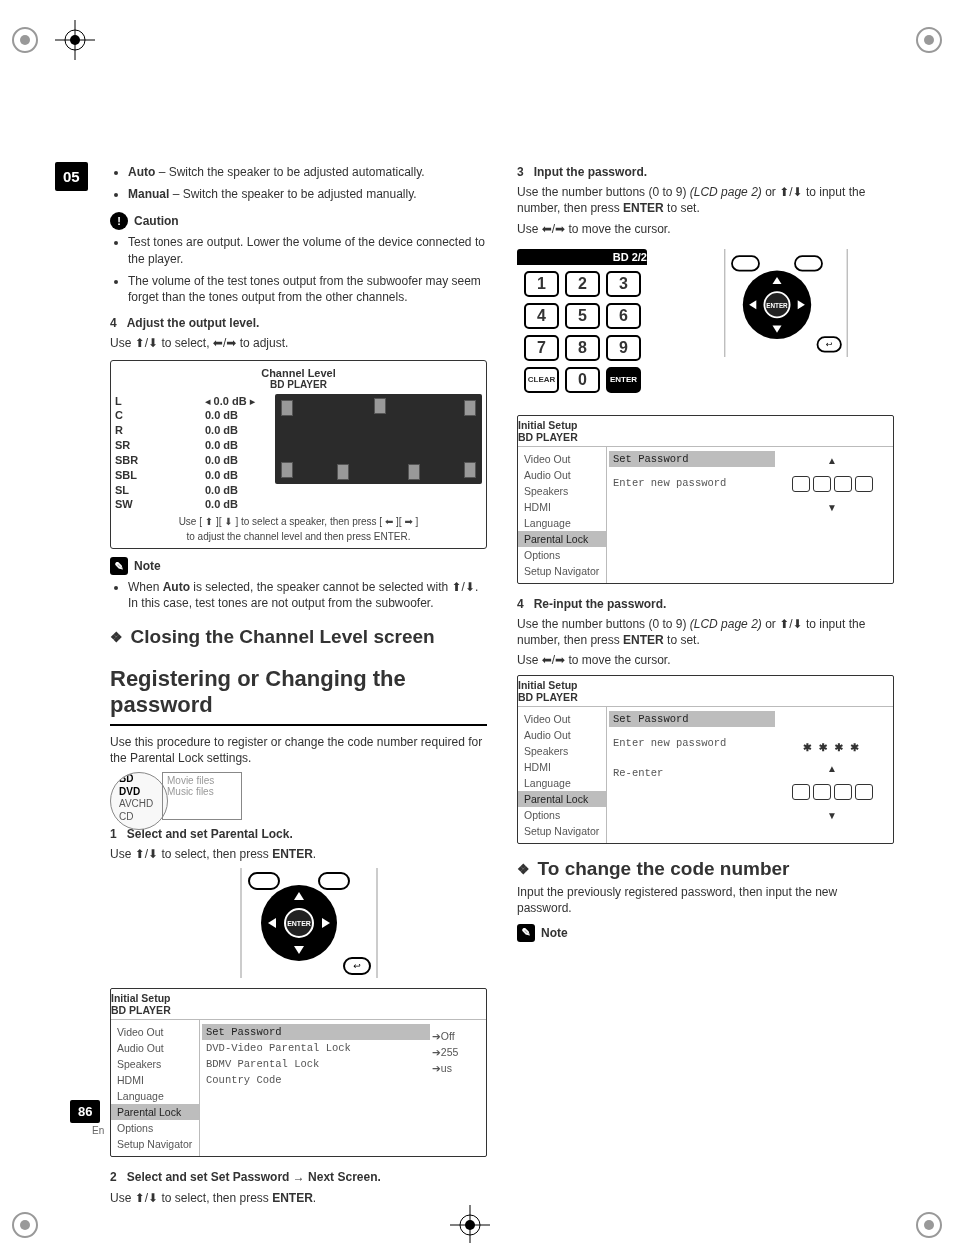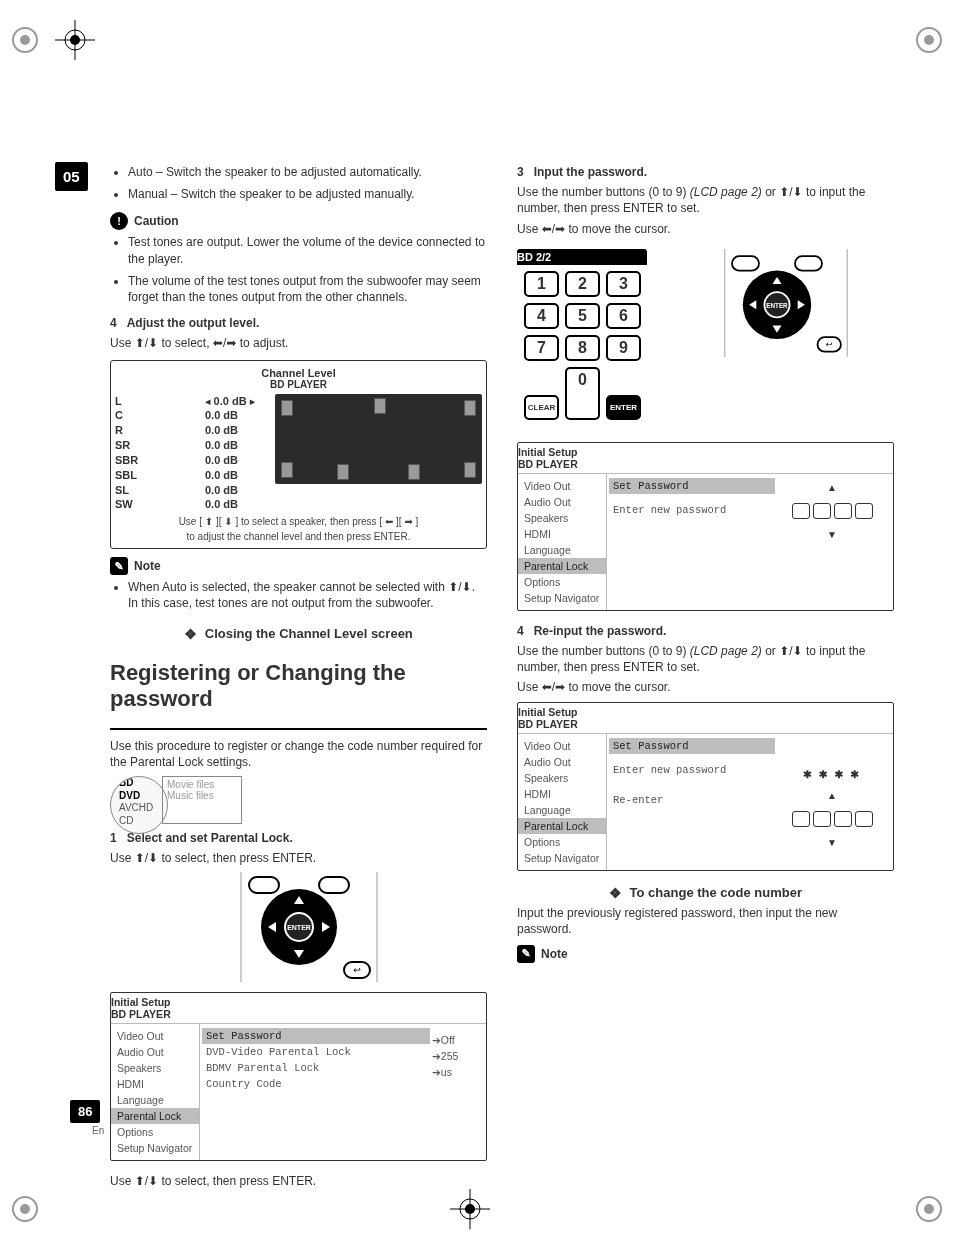--- a/index.html
+++ b/index.html
@@ -67,36 +67,35 @@
   }
   .callout-icon {
     width: 18px; height: 18px;
     background: #000; color: #fff;
     border-radius: 3px;
     display: flex; align-items: center; justify-content: center;
     font-size: 11px;
   }
   .callout-icon.round { border-radius: 50%; }
   h2.diamond {
-    font-size: 13px;
+    font-size: 19px;
     margin: 14px 0 2px 0;
     display: flex;
     align-items: center;
     gap: 8px;
-    justify-content: center;
   }
   h2.diamond::before {
     content: "❖";
     font-size: 14px;
   }
   h1.big {
     font-size: 22px;
     font-weight: 900;
     border-bottom: 2px solid #000;
-    padding-bottom: 16px;
+    padding-bottom: 6px;
     margin: 18px 0 8px 0;
   }
   
   .panel {
     border: 1px solid #333;
     border-radius: 3px;
     margin: 8px 0;
     padding: 6px 4px;
     font-size: 11px;
   }
@@ -163,37 +162,37 @@
     display: inline-flex; align-items: center; justify-content: center;
     font-size: 11px; font-weight: bold;
   }
   .arrows-stack { display: flex; flex-direction: column; align-items: center; gap: 2px; font-size: 10px;}
   
   .keypad {
     width: 130px;
     margin: 6px 0;
   }
   .keypad-head {
-    background: #000; color: #fff; text-align: left; font-size: 11px;
+    background: #000; color: #fff; text-align: right; font-size: 11px;
     padding: 2px 0; font-weight: bold; border-radius: 3px 3px 0 0;
   }
   .keypad-grid {
     display: grid; grid-template-columns: repeat(3, 1fr); gap: 6px;
     padding: 6px; border-left: 1px solid #fff;
   }
   .key {
     border: 2px solid #000; border-radius: 5px;
     text-align: center; font-weight: 900; font-size: 16px;
     padding: 2px 0; background: #fff;
   }
-  .key.small { font-size: 8px; font-weight: bold; padding: 6px 0; margin-top: 28px; }
+  .key.small { font-size: 8px; font-weight: bold; padding: 6px 0; }
   .key.inv { background: #000; color: #fff; border-color: #000;}
   .remote-row { display: flex; gap: 12px; align-items: flex-start; margin: 6px 0 10px 0;}
   .arrow-glyph { font-family: Arial; }
-  .bold { font-weight: normal; }
+  .bold { font-weight: bold; }
   .italic { font-style: italic; }
   .right-area { width: 110px; display: flex; flex-direction: column; gap: 10px; align-items: center; padding-top:4px;}
 </style>
 </head>
 <body>
 
 <div class="reg-mark" style="left:5px; top:20px;">
   <svg viewBox="0 0 40 40">
       <circle cx="20" cy="20" r="12" fill="none" stroke="#999" stroke-width="2"></circle>
       <circle cx="20" cy="20" r="5" fill="#999"></circle>
@@ -399,20 +398,24 @@
             <div class="row"></div>
             <div class="row">➔Off</div>
             <div class="row">➔255</div>
             <div class="row">➔us</div>
           </div>
         </div>
       </div>
     </div>
 
     <p>
+      <span class="stepnum">2</span>&nbsp;&nbsp;
+      <span class="step-title">Select and set Set Password → Next Screen.</span>
+    </p>
+    <p>
       <span>Use ⬆/⬇ to select, then press </span><span class="bold">ENTER</span><span>.</span>
     </p>
 
   </div>
 
   <div class="col">
 
     <p>
       <span class="stepnum">3</span>&nbsp;&nbsp;
       <span class="step-title">Input the password.</span>

